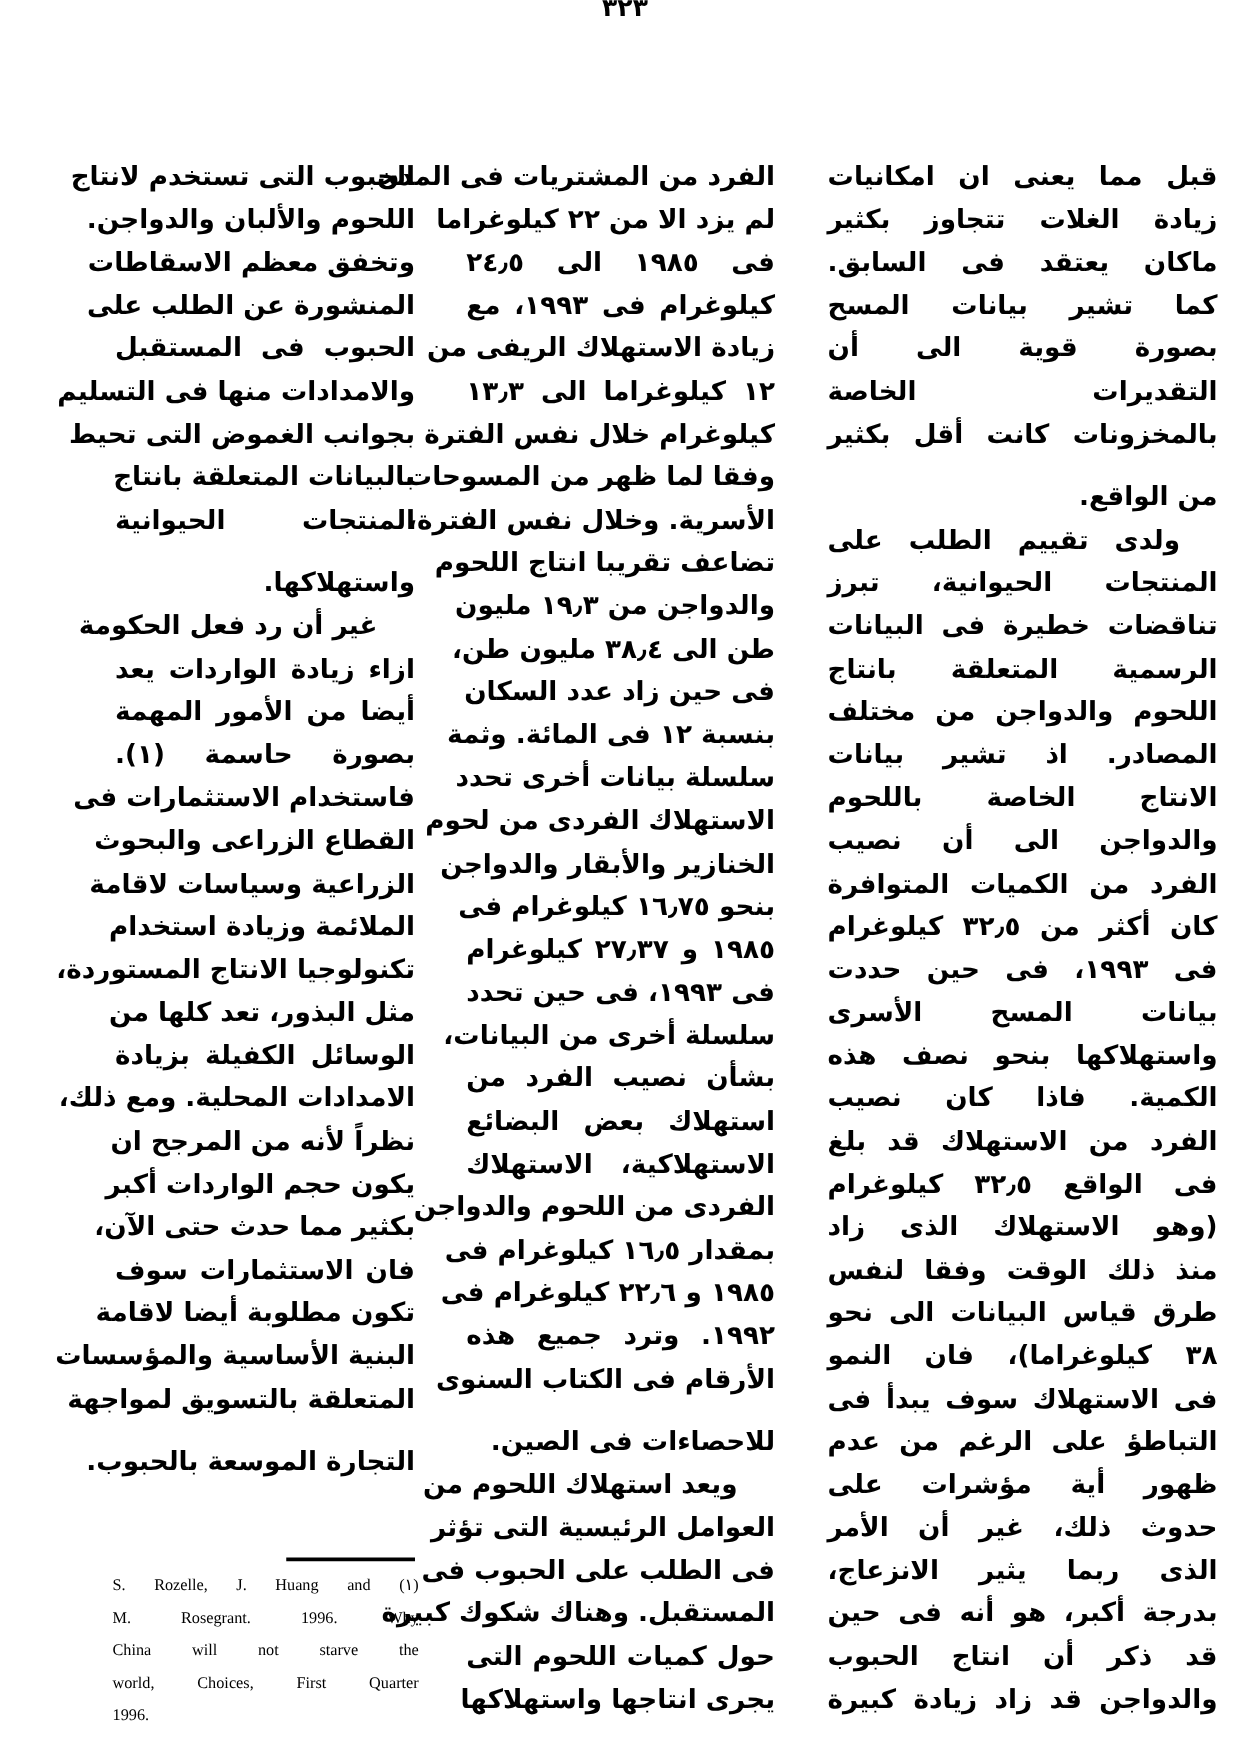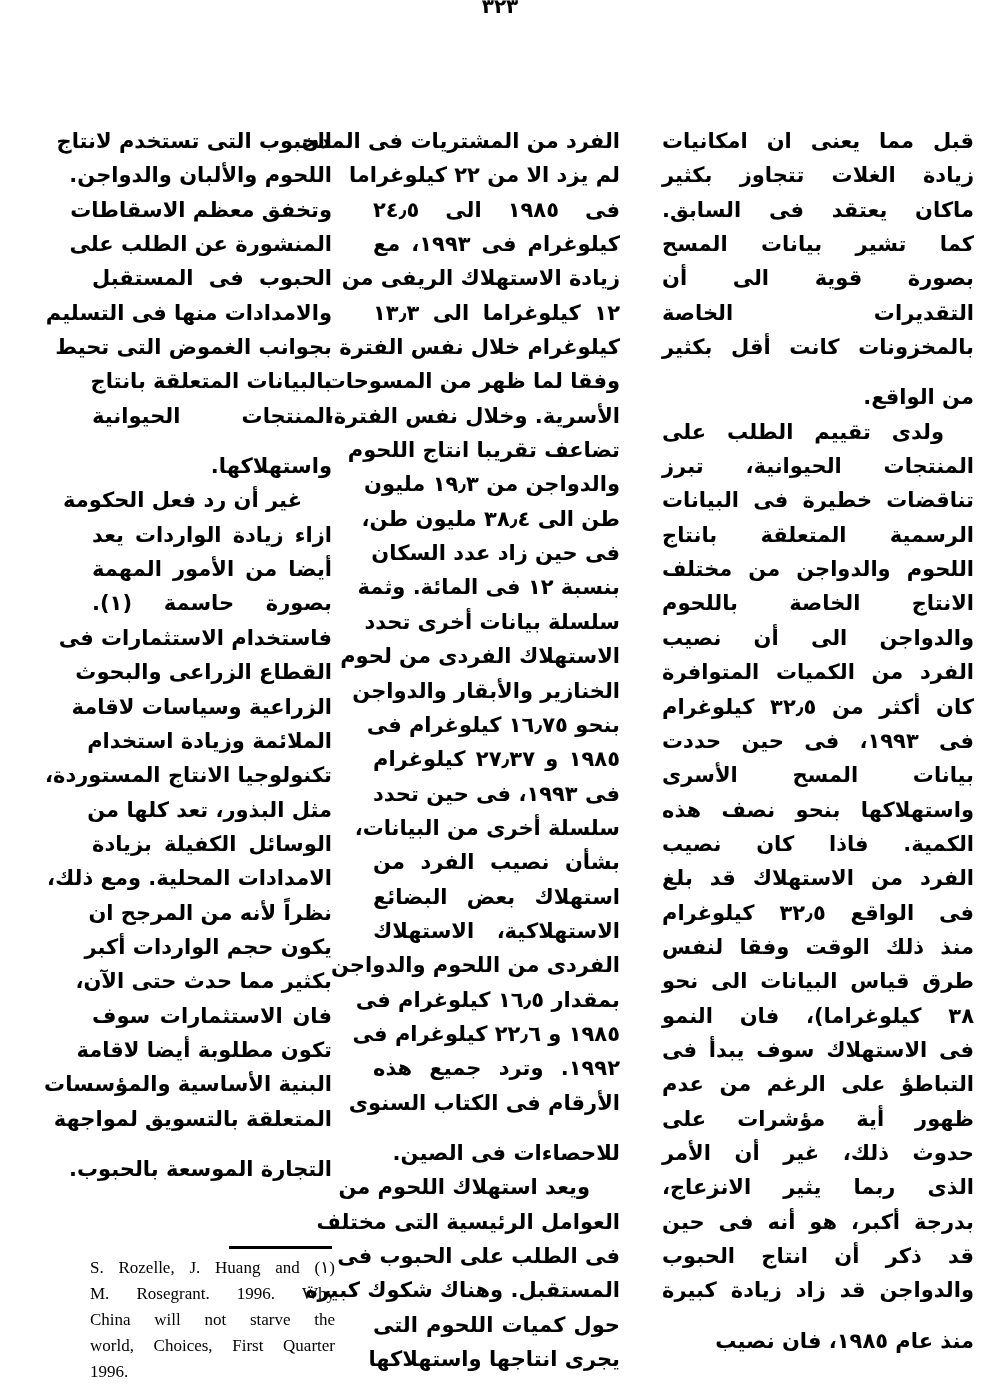--- a/index.html
+++ b/index.html
@@ -19,21 +19,21 @@
     height: 34.35px; line-height: 34.35px; white-space: nowrap; overflow: visible;
     text-align: justify; text-align-last: justify;
   }
   .line.last { text-align-last: right; margin-top: 16px; }
   .line.indent { padding-right: 30px; }
   .footnote-rule {
     position: absolute; left: 229px; top: 1246px; width: 103px; height: 3px; background: #000;
   }
   .footnote {
     position: absolute; left: 90px; top: 1255px; width: 245px;
-    font-family: "Liberation Serif", serif; font-size: 17px; line-height: 26px;
+    font-family: "Liberation Serif", serif; font-size: 13px; line-height: 26px;
     text-align: justify; direction: ltr;
   }
   .footnote .fn-line { display: block; text-align: justify; text-align-last: justify; height: 26px; }
   .footnote .fn-line.last { text-align-last: left; }
 </style>
 </head>
 <body>
 
 <div class="page-number">٣٢٣</div>
 
@@ -44,30 +44,32 @@
     <div class="line">كما تشير بيانات المسح</div>
     <div class="line">بصورة قوية الى أن</div>
     <div class="line">التقديرات الخاصة</div>
     <div class="line">بالمخزونات كانت أقل بكثير</div>
     <div class="line last">من الواقع.</div>
     <div class="line indent">ولدى تقييم الطلب على</div>
     <div class="line">المنتجات الحيوانية، تبرز</div>
     <div class="line">تناقضات خطيرة فى البيانات</div>
     <div class="line">الرسمية المتعلقة بانتاج</div>
     <div class="line">اللحوم والدواجن من مختلف</div>
+    <div class="line">المصادر. اذ تشير بيانات</div>
     <div class="line">الانتاج الخاصة باللحوم</div>
     <div class="line">والدواجن الى أن نصيب</div>
     <div class="line">الفرد من الكميات المتوافرة</div>
     <div class="line">كان أكثر من ٣٢٫٥ كيلوغرام</div>
     <div class="line">فى ١٩٩٣، فى حين حددت</div>
     <div class="line">بيانات المسح الأسرى</div>
     <div class="line">واستهلاكها بنحو نصف هذه</div>
     <div class="line">الكمية. فاذا كان نصيب</div>
     <div class="line">الفرد من الاستهلاك قد بلغ</div>
     <div class="line">فى الواقع ٣٢٫٥ كيلوغرام</div>
+    <div class="line">(وهو الاستهلاك الذى زاد</div>
     <div class="line">منذ ذلك الوقت وفقا لنفس</div>
     <div class="line">طرق قياس البيانات الى نحو</div>
     <div class="line">٣٨ كيلوغراما)، فان النمو</div>
     <div class="line">فى الاستهلاك سوف يبدأ فى</div>
     <div class="line">التباطؤ على الرغم من عدم</div>
     <div class="line">ظهور أية مؤشرات على</div>
     <div class="line">حدوث ذلك، غير أن الأمر</div>
     <div class="line">الذى ربما يثير الانزعاج،</div>
     <div class="line">بدرجة أكبر، هو أنه فى حين</div>
     <div class="line">قد ذكر أن انتاج الحبوب</div>
@@ -99,21 +101,21 @@
     <div class="line">بشأن نصيب الفرد من</div>
     <div class="line">استهلاك بعض البضائع</div>
     <div class="line">الاستهلاكية، الاستهلاك</div>
     <div class="line">الفردى من اللحوم والدواجن</div>
     <div class="line">بمقدار ١٦٫٥ كيلوغرام فى</div>
     <div class="line">١٩٨٥ و ٢٢٫٦ كيلوغرام فى</div>
     <div class="line">١٩٩٢. وترد جميع هذه</div>
     <div class="line">الأرقام فى الكتاب السنوى</div>
     <div class="line last">للاحصاءات فى الصين.</div>
     <div class="line indent">ويعد استهلاك اللحوم من</div>
-    <div class="line">العوامل الرئيسية التى مختلف</div>
+    <div class="line">العوامل الرئيسية التى تؤثر</div>
     <div class="line">فى الطلب على الحبوب فى</div>
     <div class="line">المستقبل. وهناك شكوك كبيرة</div>
     <div class="line">حول كميات اللحوم التى</div>
     <div class="line">يجرى انتاجها واستهلاكها</div>
     <div class="line last">فى الوقت الحاضر، وكميات</div>
   </div>
 <div class="column col-left" id="col-left">
     <div class="line">الحبوب التى تستخدم لانتاج</div>
     <div class="line">اللحوم والألبان والدواجن.</div>
     <div class="line">وتخفق معظم الاسقاطات</div>

